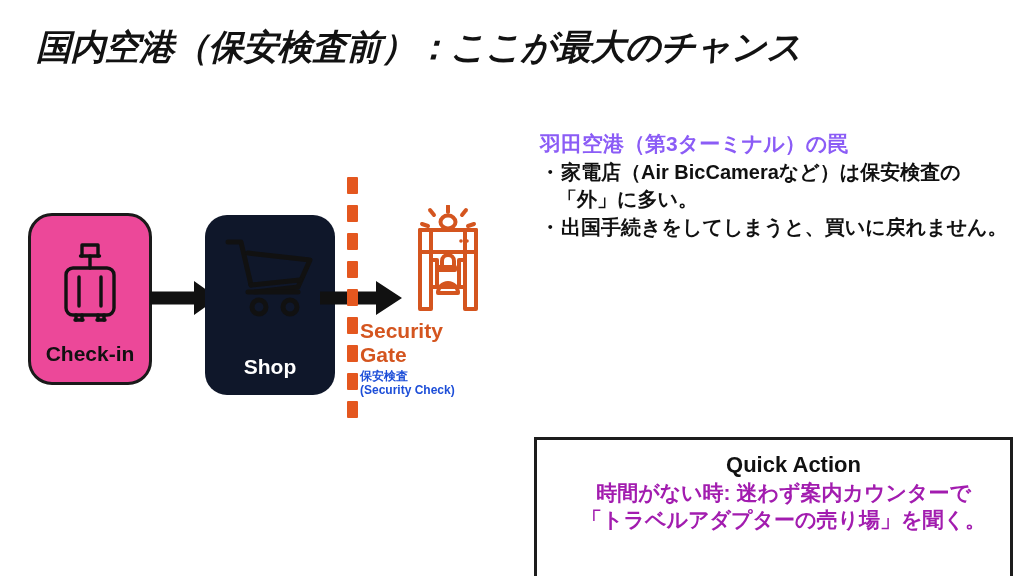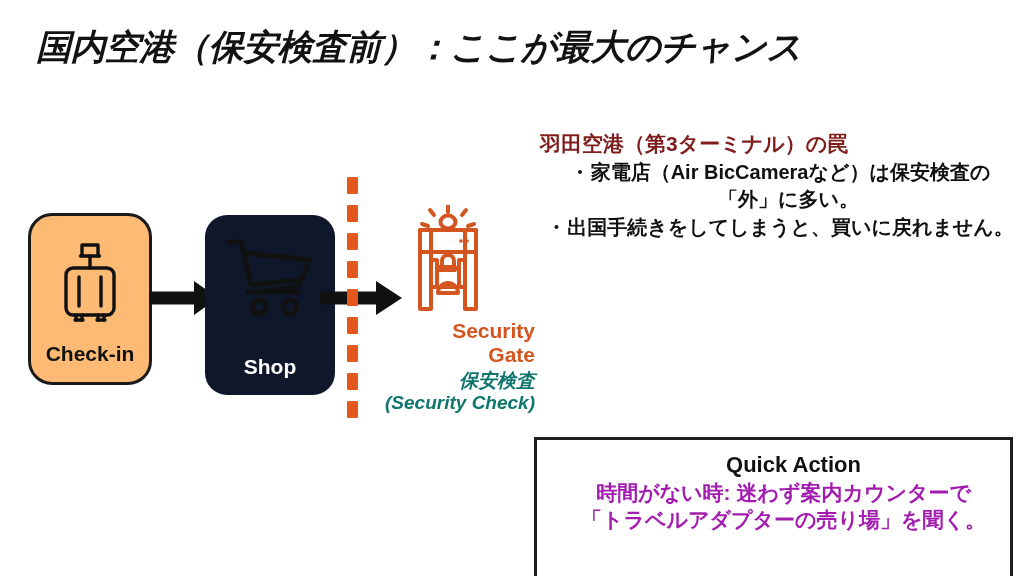--- a/index.html
+++ b/index.html
@@ -40,21 +40,21 @@
   }
 
   .node-checkin {
     position: absolute;
     left: 28px;
     top: 53px;
     width: 124px;
     height: 172px;
     border: 3px solid #1a1a1a;
     border-radius: 24px;
-    background: #fdba74;
+    background: #ec4899;
     box-sizing: border-box;
   }
   .node-shop {
     position: absolute;
     left: 205px;
     top: 55px;
     width: 130px;
     height: 180px;
     background: #0f172a;
     border-radius: 22px;
@@ -105,37 +105,36 @@
     margin-bottom: 11px;
     border-radius: 1px;
   }
 
   
   .gate {
     position: absolute;
     left: 360px;
     top: 45px;
     width: 175px;
-    text-align: right;
+    text-align: left;
   }
   .gate-icon { display: block; margin: 0 auto; }
   .gate-label-en {
     margin-top: 4px;
     font-size: 21px;
     font-weight: bold;
     color: #D4551F;
     line-height: 1.12;
   }
   .gate-label-jp {
     margin-top: 4px;
-    font-size: 19px;
-    font-weight: bold;
-    color: #0f766e;
+    font-size: 12px;
+    font-weight: bold;
+    color: #1d4ed8;
     line-height: 1.15;
-    font-style: italic;
   }
   .gate-label-jp .sub { display: block; }
 
   
   .rightcol {
     position: absolute;
     left: 540px;
     top: 104px;
     width: 480px;
   }
@@ -144,38 +143,37 @@
     font-weight: bold;
     line-height: 1.42;
     color: #111111;
   }
   .rule-block div { white-space: nowrap; }
 
   .trap-block { margin-top: 26px; }
   .trap-heading {
     font-size: 21px;
     font-weight: bold;
-    color: #7f1d1d;
+    color: #8b5cf6;
     line-height: 1.3;
     white-space: nowrap;
   }
   .trap-list {
     margin: 2px 0 0 0;
     padding: 0;
     list-style: none;
   }
   .trap-list li {
     font-size: 20px;
     font-weight: bold;
     color: #111111;
     line-height: 1.35;
     padding-left: 17px;
     text-indent: -17px;
     margin-top: 1px;
-    text-align: center;
   }
   .trap-list li .bullet { margin-right: 1px; }
 
   
   .quick-action {
     position: absolute;
     left: 534px;
     top: 437px;
     width: 479px;
     height: 150px;

